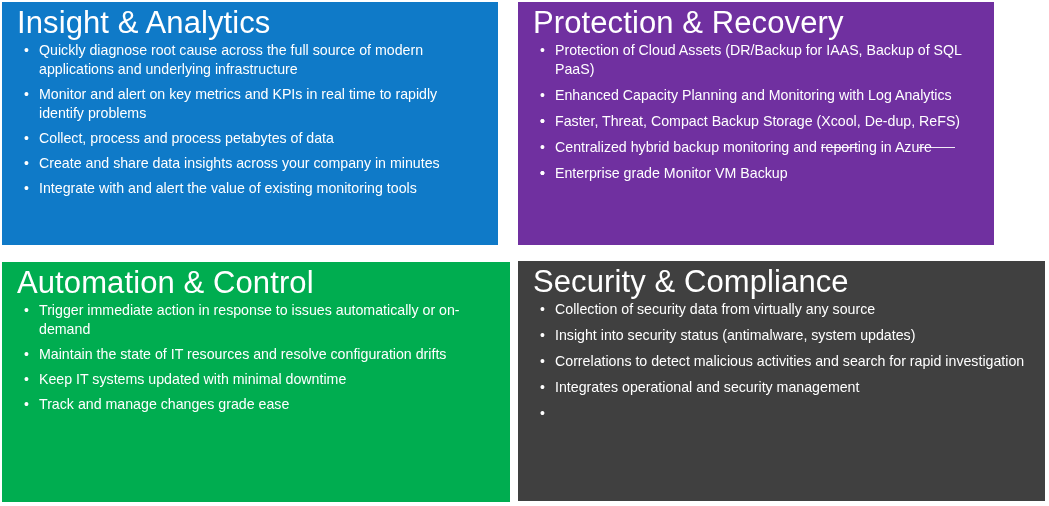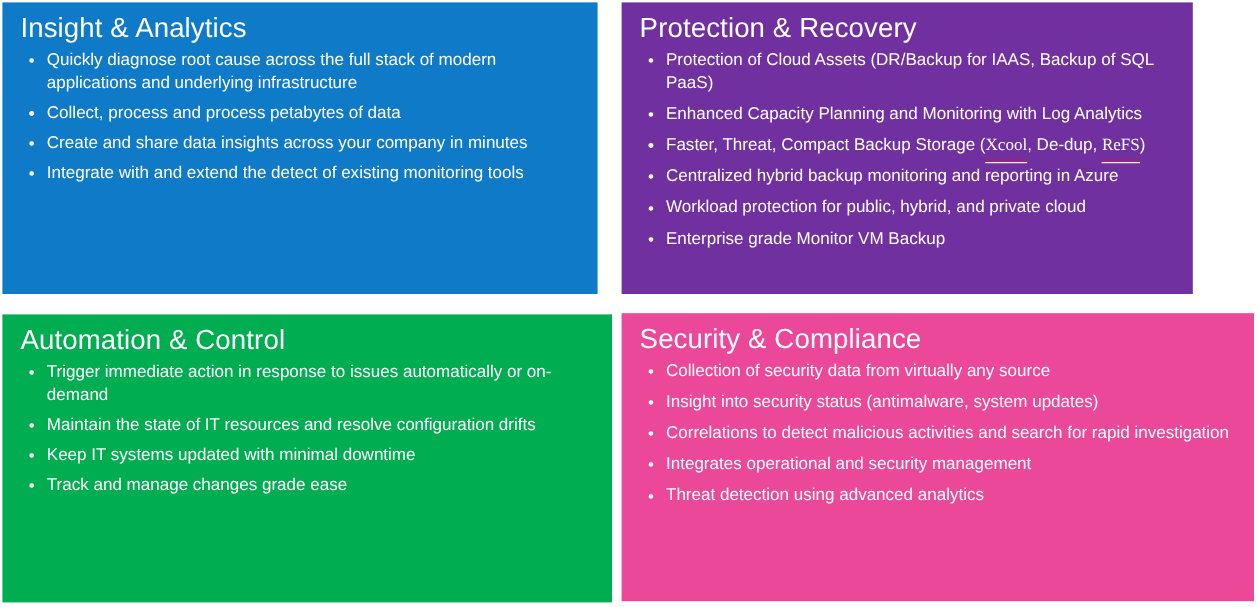--- a/index.html
+++ b/index.html
@@ -30,21 +30,21 @@
   }
 
   
   .panel-tl { left: 2px;   top: 2px;   width: 496px; height: 243px; }
   .panel-tr { left: 518px; top: 2px;   width: 476px; height: 243px; }
   .panel-bl { left: 2px;   top: 262px; width: 508px; height: 240px; }
   .panel-br { left: 518px; top: 261px; width: 527px; height: 240px; }
 
   .panel-title {
     color: #ffffff;
-    font-size: 23px;
+    font-size: 31px;
     font-weight: 300;
     line-height: 30px;
     letter-spacing: 0.1px;
     margin: 0 0 3px 3px;
     white-space: nowrap;
   }
 
   .bullets {
     list-style: none;
     margin: 0;
@@ -74,51 +74,51 @@
   
   .sp {
     position: relative;
     text-decoration: none;
     background-image:
       linear-gradient(45deg, transparent 45%, #e81123 45%, #e81123 55%, transparent 55%),
       linear-gradient(-45deg, transparent 45%, #e81123 45%, #e81123 55%, transparent 55%);
     background-size: 4px 3px;
     background-repeat: repeat-x;
     background-position: 0 100%;
-    padding-bottom: 6px;
-    font-family: Liberation Serif, serif;
+    padding-bottom: 18px;
   }
   .sp-u { border-bottom: 1px solid rgba(255,255,255,0.9); }
 </style>
 </head>
 <body>
 
 <div class="board">
 
   <section class="panel panel-tl" style="background:#0F7AC8">
     <h2 class="panel-title">Insight &amp; Analytics</h2>
     <ul class="bullets">
       <li class="bullet">
         <span class="bullet-dot">•</span>
-        <span>Quickly diagnose root cause across the full stack of modern applications and underlying infrastructure</span>
-      </li>
-      <li class="bullet">
-        <span class="bullet-dot">•</span>
+        <span>Quickly diagnose root cause across the full source of modern applications and underlying infrastructure</span>
+      </li>
+      <li class="bullet">
+        <span class="bullet-dot">•</span>
+        <span>Monitor and alert on key metrics and KPIs in real time to rapidly identify problems</span>
       </li>
       <li class="bullet">
         <span class="bullet-dot">•</span>
         <span>Collect, process and process petabytes of data</span>
       </li>
       <li class="bullet">
         <span class="bullet-dot">•</span>
         <span>Create and share data insights across your company in minutes</span>
       </li>
       <li class="bullet">
         <span class="bullet-dot">•</span>
-        <span>Integrate with and extend the detect of existing monitoring tools</span>
+        <span>Integrate with and alert the value of existing monitoring tools</span>
       </li>
     </ul>
   </section>
 
   <section class="panel panel-tr" style="background:#7030A0">
     <h2 class="panel-title">Protection &amp; Recovery</h2>
     <ul class="bullets">
       <li class="bullet">
         <span class="bullet-dot">•</span>
         <span>Protection of Cloud Assets (DR/Backup for IAAS, Backup of SQL PaaS)</span>
@@ -133,21 +133,20 @@
       <li class="bullet">
         <span class="bullet-dot">•</span>
         <span>Faster, Threat, Compact Backup Storage (</span><span class="sp sp-u">Xcool</span><span>, De-dup, </span><span class="sp sp-u">ReFS</span><span>)</span>
       </li>
       <li class="bullet">
         <span class="bullet-dot">•</span>
         <span>Centralized hybrid backup monitoring and reporting in Azure</span>
       </li>
       <li class="bullet">
         <span class="bullet-dot">•</span>
-        <span>Workload protection for public, hybrid, and private cloud</span>
       </li>
       <li class="bullet">
         <span class="bullet-dot">•</span>
         <span>Enterprise grade Monitor VM Backup</span>
       </li>
     </ul>
   </section>
 
   <section class="panel panel-bl" style="background:#00AD50">
     <h2 class="panel-title">Automation &amp; Control</h2>
@@ -164,39 +163,38 @@
         <span class="bullet-dot">•</span>
         <span>Keep IT systems updated with minimal downtime</span>
       </li>
       <li class="bullet">
         <span class="bullet-dot">•</span>
         <span>Track and manage changes grade ease</span>
       </li>
     </ul>
   </section>
 
-  <section class="panel panel-br" style="background:#ec4899">
+  <section class="panel panel-br" style="background:#404040">
     <h2 class="panel-title">Security &amp; Compliance</h2>
     <ul class="bullets">
       <li class="bullet">
         <span class="bullet-dot">•</span>
         <span>Collection of security data from virtually any source</span>
       </li>
       <li class="bullet">
         <span class="bullet-dot">•</span>
         <span>Insight into security status (antimalware, system updates)</span>
       </li>
       <li class="bullet">
         <span class="bullet-dot">•</span>
         <span>Correlations to detect malicious activities and search for rapid investigation</span>
       </li>
       <li class="bullet">
         <span class="bullet-dot">•</span>
         <span>Integrates operational and security management</span>
       </li>
       <li class="bullet">
         <span class="bullet-dot">•</span>
-        <span>Threat detection using advanced analytics</span>
       </li>
     </ul>
   </section>
 
 </div>
 
 </body></html>

